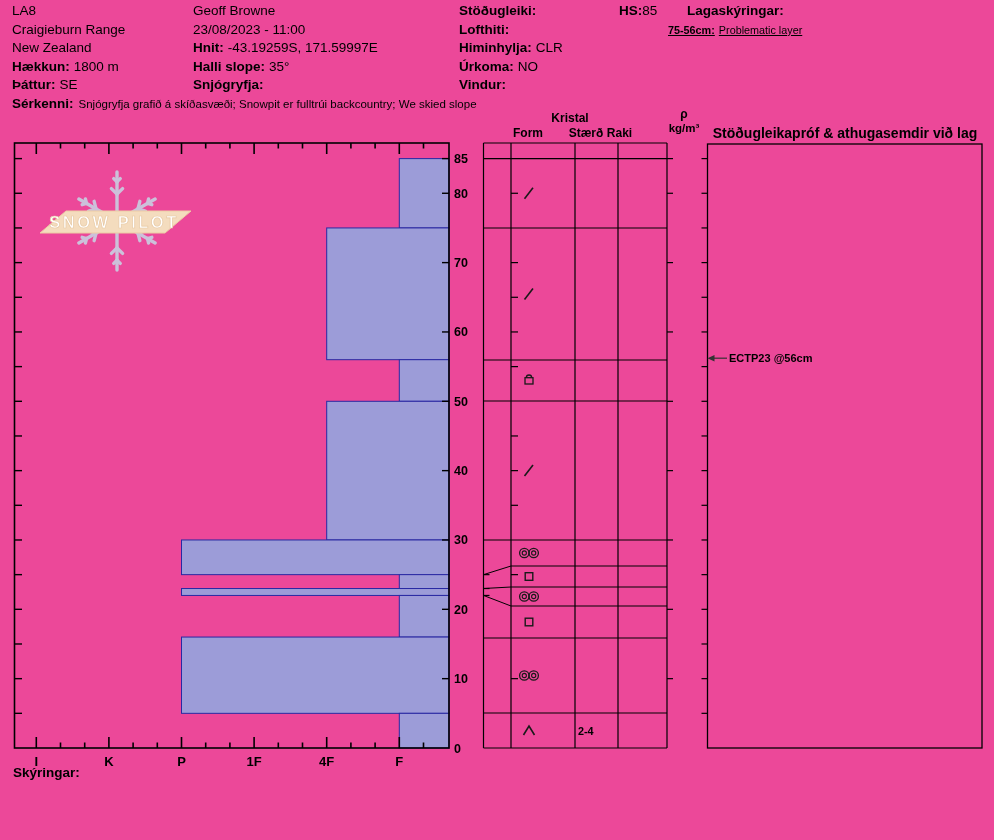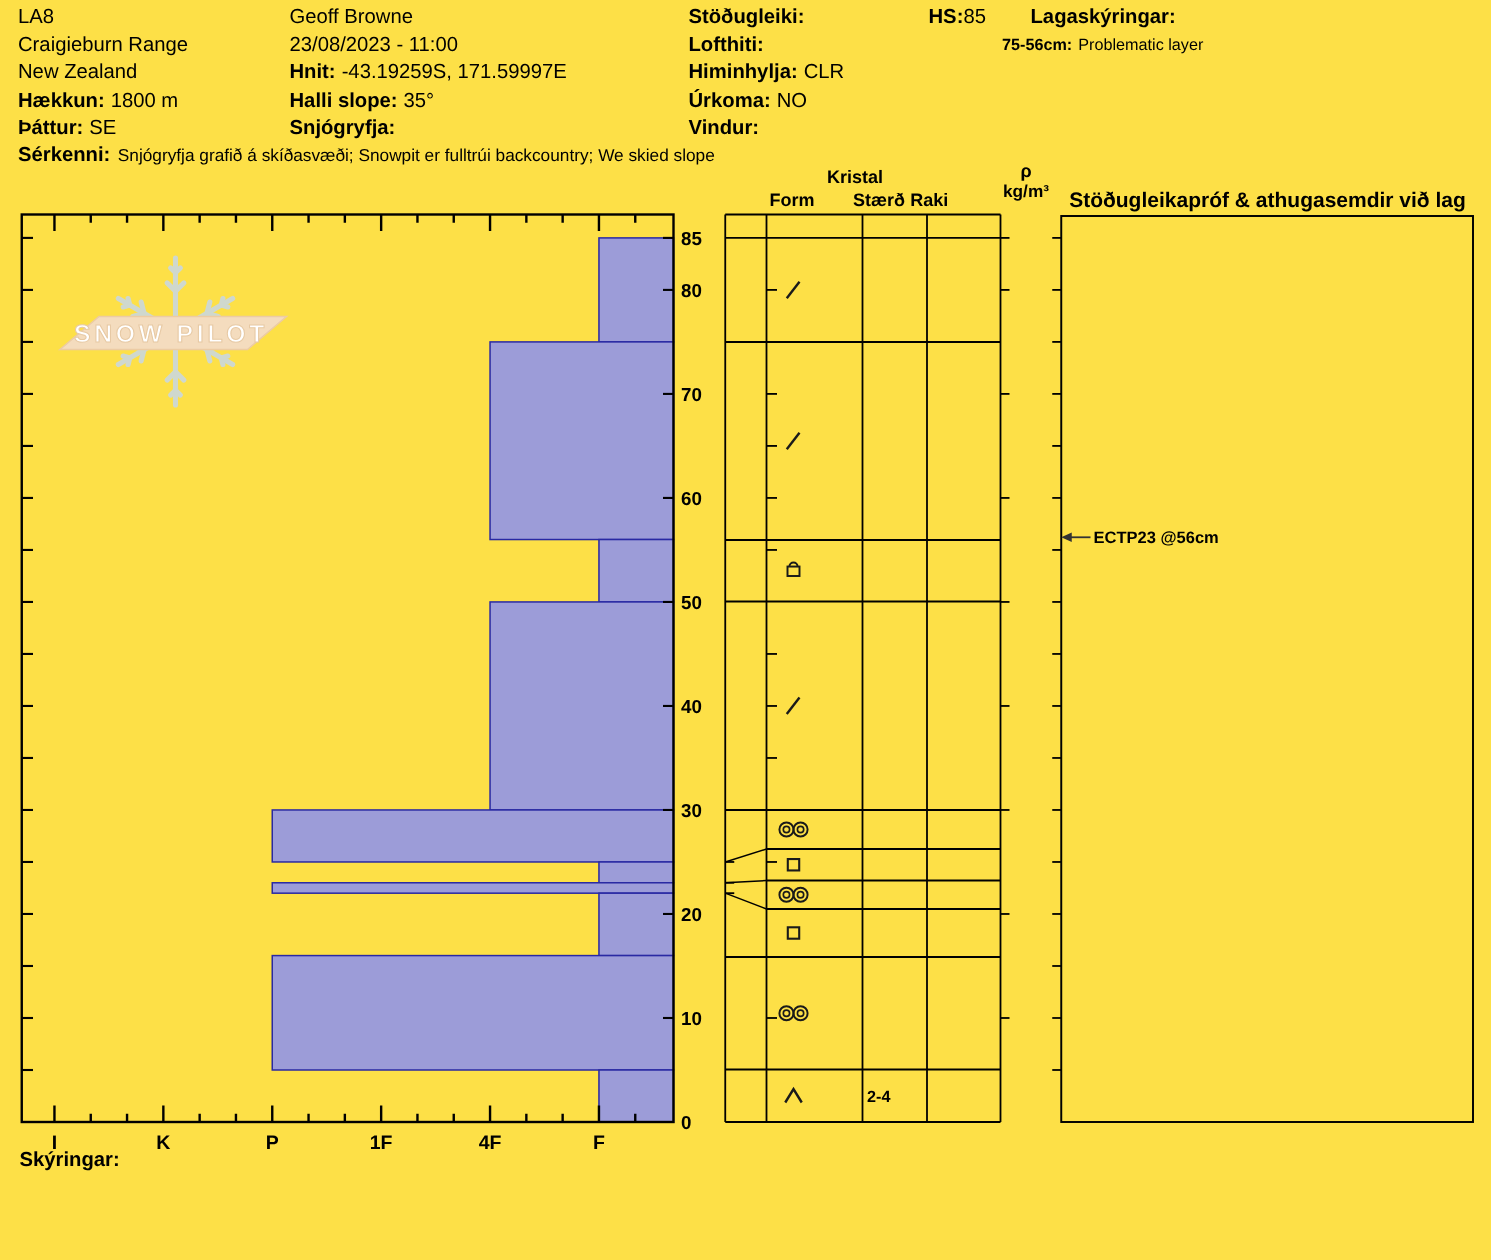--- a/index.html
+++ b/index.html
@@ -1,16 +1,16 @@
 <!DOCTYPE html>
 <html><head>
 <meta charset="utf-8">
 <style>
   html,body{margin:0;padding:0;background:#fff;}
-  #page{position:relative;width:994px;height:840px;background:#fde047;overflow:hidden;
+  #page{position:relative;width:994px;height:840px;background:#ec4899;overflow:hidden;
         font-family:"Liberation Sans","DejaVu Sans",sans-serif;color:#000;}
   .abs{position:absolute;}
   .hdrcol{font-size:13.5px;line-height:18.6px;white-space:nowrap;}
   .hdrcol b{margin-right:4px;}
   .small{font-size:11.5px;}
   .note{font-size:10.8px;}
   .colhead{font-weight:bold;font-size:12px;text-align:center;white-space:nowrap;}
   svg text{font-family:"Liberation Sans","DejaVu Sans",sans-serif;}
 </style>
 </head>
@@ -37,21 +37,21 @@
   <div class="abs hdrcol" style="left:459px;top:2px;">
     <div><b>Stöðugleiki:</b><span></span></div>
     <div><b>Lofthiti:</b><span></span></div>
     <div><b>Himinhylja:</b><span>CLR</span></div>
     <div><b>Úrkoma:</b><span>NO</span></div>
     <div><b>Vindur:</b><span></span></div>
   </div>
 
   <div class="abs hdrcol" style="left:619px;top:2px;"><b style="margin-right:0;">HS:</b><span>85</span></div>
   <div class="abs hdrcol" style="left:687px;top:2px;"><b>Lagaskýringar:</b></div>
-  <div class="abs note" style="left:668px;top:24px;white-space:nowrap;"><b style="margin-right:4px;">75-56cm:</b><span>Problematic layer</span></div>
+  <div class="abs note" style="left:668px;top:24px;white-space:nowrap;text-decoration:underline;"><b style="margin-right:4px;">75-56cm:</b><span>Problematic layer</span></div>
 
   <div class="abs" style="left:12px;top:94px;white-space:nowrap;">
     <b style="font-size:13.5px;margin-right:5px;">Sérkenni:</b><span class="small">Snjógryfja grafið á skíðasvæði;  Snowpit er fulltrúi backcountry;  We skied slope</span>
   </div>
 
   <div class="abs colhead" style="left:540px;top:111px;width:60px;">Kristal</div>
   <div class="abs colhead" style="left:498px;top:126px;width:60px;">Form</div>
   <div class="abs colhead" style="left:560px;top:126px;width:52px;">Stærð</div>
   <div class="abs colhead" style="left:597px;top:126px;width:45px;">Raki</div>
   <div class="abs colhead" style="left:664px;top:107px;width:40px;">ρ</div>

